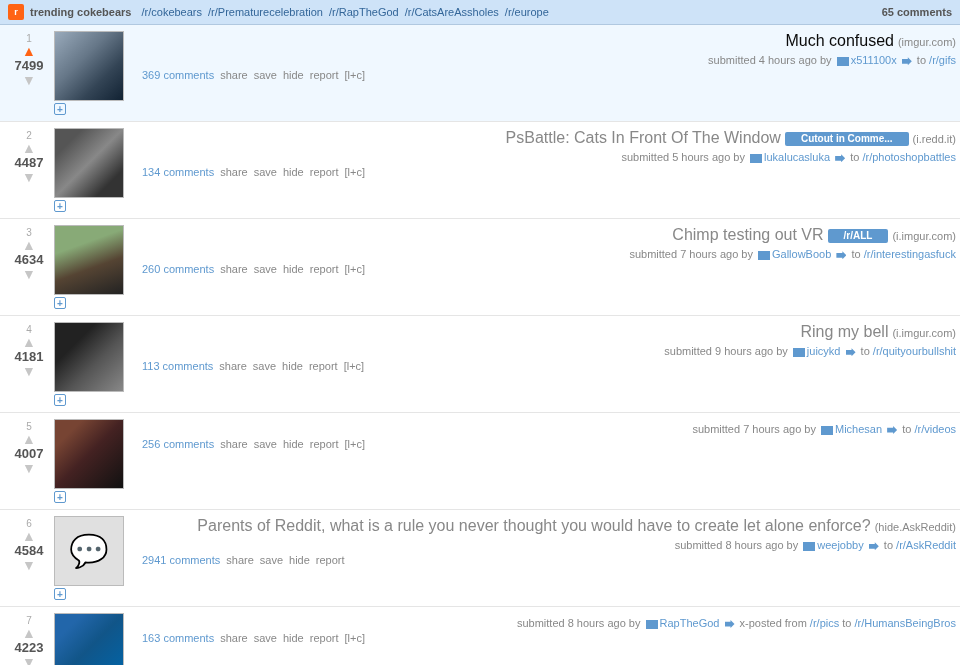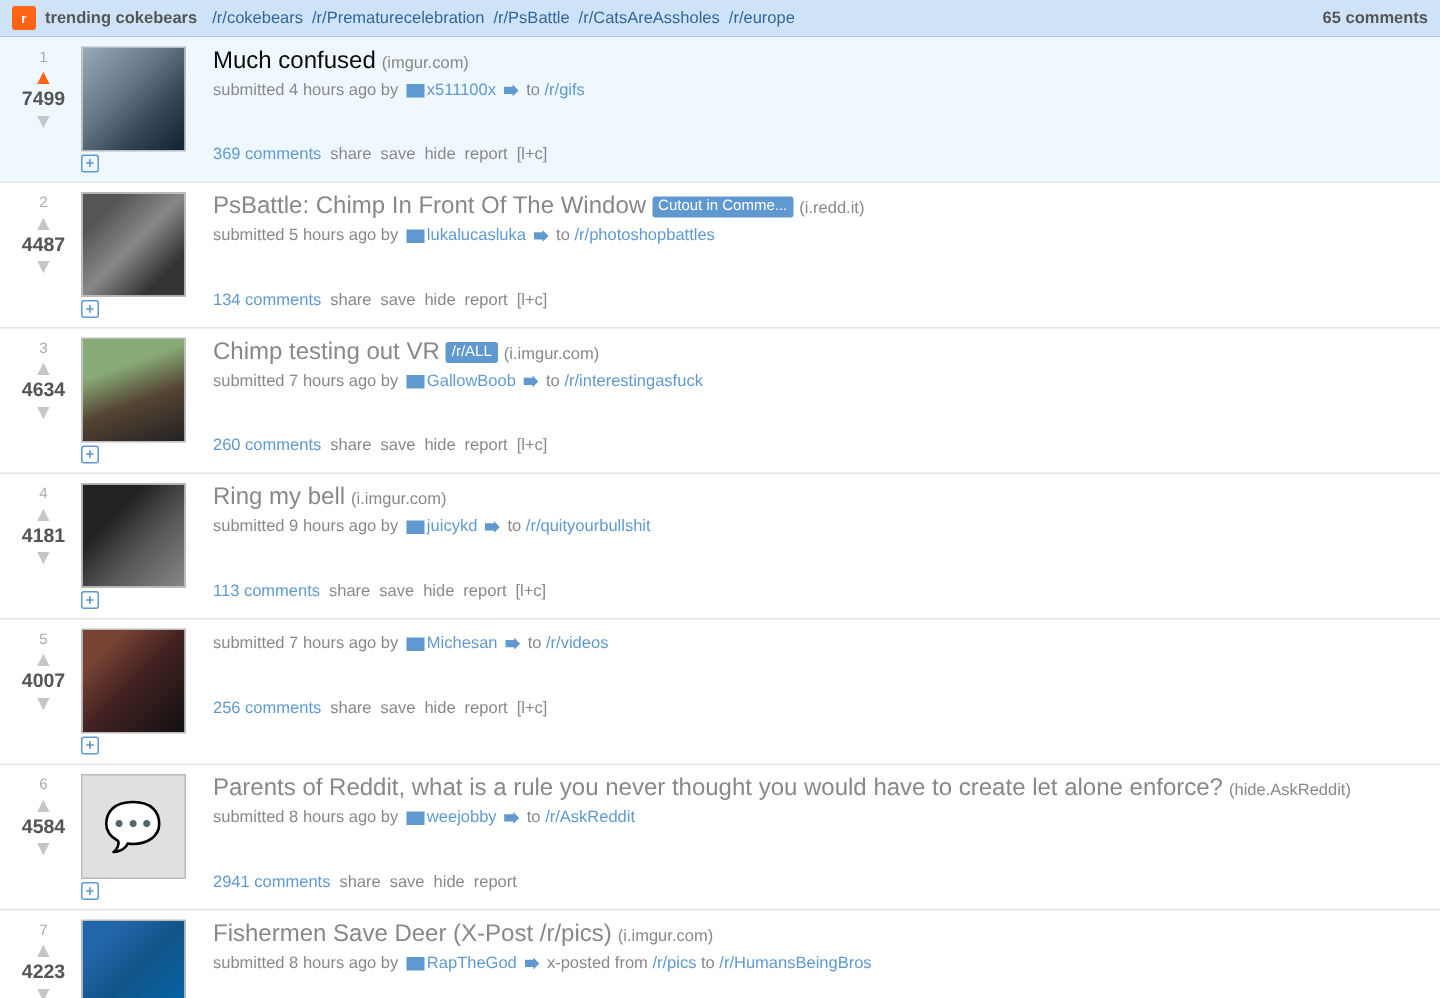--- a/index.html
+++ b/index.html
@@ -95,21 +95,21 @@
     }
     .add-btn-icon {
       width: 12px; height: 12px;
       border: 1px solid #5f99cf;
       border-radius: 2px;
       display: flex; align-items: center; justify-content: center;
       font-size: 10px; font-weight: bold; color: #5f99cf;
     }
 
     
-    .text-col { flex: 1; }
+    .text-col { flex: 1; text-align: right; }
 
     .post-title {
       font-size: 16px;
       color: #0a0a0a;
       font-weight: normal;
       line-height: 1.2;
       margin-bottom: 2px;
     }
     .post-title a { color: #0a0a0a; text-decoration: none; }
     .post-title-visited a { color: #888; }
@@ -118,43 +118,44 @@
       font-size: 11px;
       color: #888;
       margin-left: 4px;
     }
 
     .post-flair {
       display: inline-block;
       background: #5f99cf;
       color: white;
       font-size: 10px;
-      padding: 1px 4px;
+      padding: 1px 16px;
       border-radius: 2px;
       margin-left: 4px;
       vertical-align: middle;
+      font-weight: bold;
     }
 
     .post-meta {
       font-size: 11px;
       color: #888;
       margin-top: 4px;
       margin-bottom: 3px;
     }
     .post-meta a { color: #5f99cf; text-decoration: none; }
     .post-meta .user { color: #5f99cf; }
     .post-meta .subreddit { color: #5f99cf; }
 
     .post-actions {
       font-size: 11px;
       color: #888;
       display: flex;
       gap: 6px;
     }
-    .post-actions a { color: #888; text-decoration: none; margin-top: 28px; }
+    .post-actions a { color: #888; text-decoration: none; }
     .post-actions .comments-link { color: #5f99cf; }
 
     
     .img-confused { background: linear-gradient(135deg, #9ab, #678 40%, #345 70%, #123); }
     .img-cats { background: linear-gradient(135deg, #555 20%, #888 50%, #333 80%); }
     .img-chimp { background: linear-gradient(160deg, #8a7 30%, #543 60%, #222); }
     .img-bell { background: linear-gradient(135deg, #222 30%, #555 60%, #888); }
     .img-arsenal { background: linear-gradient(135deg, #743 20%, #422 50%, #111); }
     .img-fish { background: linear-gradient(135deg, #26a 20%, #158 50%, #06a); }
 
@@ -162,21 +163,21 @@
     .rank-num { font-size: 10px; color: #aaa; }
   </style>
 </head>
 <body>
 
 <div class="header">
   <div class="header-logo">r</div>
   <span class="header-label">trending cokebears</span>
   <a href="#">/r/cokebears</a>
   <a href="#">/r/Prematurecelebration</a>
-  <a href="#">/r/PsBattle</a>
+  <a href="#">/r/RapTheGod</a>
   <a href="#">/r/CatsAreAssholes</a>
   <a href="#">/r/europe</a>
   <span class="header-comments">65 comments</span>
 </div>
 
 <div class="content" id="posts-container">
 <div class="post-row highlighted">
       <div class="vote-col">
         <div class="rank-num">1</div>
         <div class="arrow-up active">▲</div>
@@ -209,21 +210,21 @@
         <div class="score">4487</div>
         <div class="arrow-down">▼</div>
       </div>
       <div class="thumb-col">
         <div class="thumb img-cats"></div>
         <div class="add-btn">
           <div class="add-btn-icon">+</div>
         </div>
       </div>
       <div class="text-col">
-        <div class="post-title post-title-visited"><a href="#">PsBattle: Chimp In Front Of The Window</a><span class="post-flair">Cutout in Comme...</span><span class="post-domain">(i.redd.it)</span></div>
+        <div class="post-title post-title-visited"><a href="#">PsBattle: Cats In Front Of The Window</a><span class="post-flair">Cutout in Comme...</span><span class="post-domain">(i.redd.it)</span></div>
         <div class="post-meta">submitted 5 hours ago by <span style="display:inline-block;width:12px;height:9px;background:#5f99cf;vertical-align:middle;margin:0 2px;font-size:8px;"></span><a href="#" class="user">lukalucasluka</a> <span style="display:inline-block;width:10px;height:8px;background:#5f99cf;clip-path:polygon(0 20%,60% 20%,60% 0%,100% 50%,60% 100%,60% 80%,0 80%);margin:0 2px;vertical-align:middle;"></span> to <a href="#" class="subreddit">/r/photoshopbattles</a></div>
         <div class="post-actions">
           <a href="#" class="comments-link">134 comments</a>
           <a href="#">share</a>
           <a href="#">save</a>
           <a href="#">hide</a>
           <a href="#">report</a>
           <a href="#">[l+c]</a>
         </div>
       </div>
@@ -336,21 +337,20 @@
       <div class="vote-col">
         <div class="rank-num">7</div>
         <div class="arrow-up">▲</div>
         <div class="score">4223</div>
         <div class="arrow-down">▼</div>
       </div>
       <div class="thumb-col">
         <div class="thumb img-fish"></div>
       </div>
       <div class="text-col">
-        <div class="post-title post-title-visited"><a href="#">Fishermen Save Deer (X-Post /r/pics)</a><span class="post-domain">(i.imgur.com)</span></div>
         <div class="post-meta">submitted 8 hours ago by <span style="display:inline-block;width:12px;height:9px;background:#5f99cf;vertical-align:middle;margin:0 2px;font-size:8px;"></span><a href="#" class="user">RapTheGod</a> <span style="display:inline-block;width:10px;height:8px;background:#5f99cf;clip-path:polygon(0 20%,60% 20%,60% 0%,100% 50%,60% 100%,60% 80%,0 80%);margin:0 2px;vertical-align:middle;"></span> x-posted from <a href="#">/r/pics</a> to <a href="#" class="subreddit">/r/HumansBeingBros</a></div>
         <div class="post-actions">
           <a href="#" class="comments-link">163 comments</a>
           <a href="#">share</a>
           <a href="#">save</a>
           <a href="#">hide</a>
           <a href="#">report</a>
           <a href="#">[l+c]</a>
         </div>
       </div>

